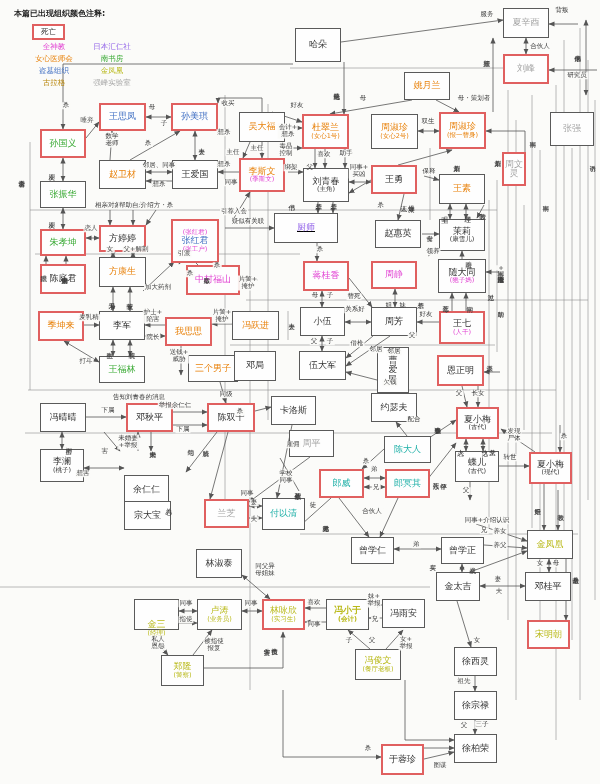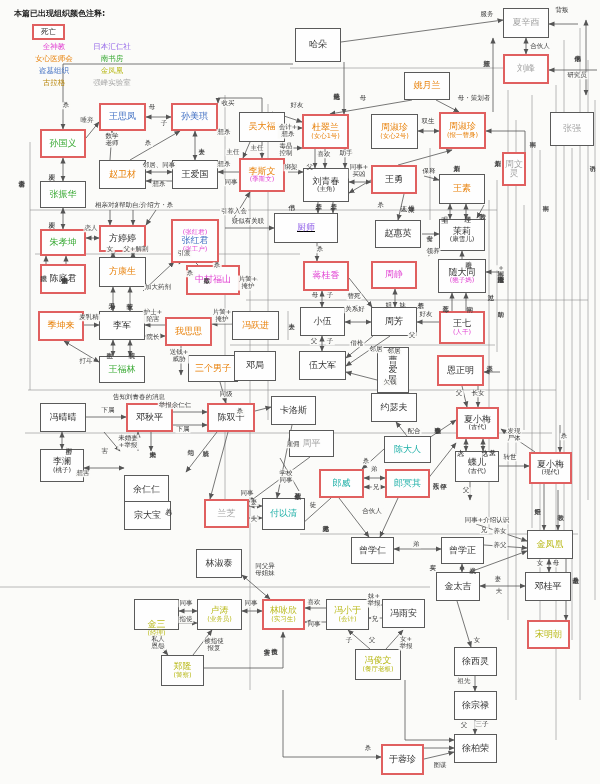--- a/index.html
+++ b/index.html
@@ -449,21 +449,21 @@
       <span class="sb" style="color: rgb(185, 185, 25);">(经理)</span>
     </div>
     <div class="node" style="left: 197px; top: 599px; width: 45px; height: 31px;">
       <span class="nm" style="color: rgb(185, 185, 25);">卢涛</span>
       <span class="sb" style="color: rgb(185, 185, 25);">(业务员)</span>
     </div>
     <div class="node dead" style="left: 262px; top: 599px; width: 43px; height: 31px;">
       <span class="nm" style="color: rgb(185, 185, 25);">林咏欣</span>
       <span class="sb" style="color: rgb(185, 185, 25);">(实习生)</span>
     </div>
-    <div class="node" style="left: 326px; top: 599px; width: 43px; height: 31px;">
+    <div class="node" style="left: 326px; top: 599px; width: 43px; height: 31px; font-weight: bold;">
       <span class="nm" style="color: rgb(185, 185, 25);">冯小于</span>
       <span class="sb" style="color: rgb(185, 185, 25);">(会计)</span>
     </div>
     <div class="node" style="left: 382px; top: 599px; width: 43px; height: 29px;">
       <span class="nm" style="color: rgb(51, 51, 51);">冯雨安</span>
     </div>
     <div class="node" style="left: 161px; top: 655px; width: 43px; height: 31px;">
       <span class="nm" style="color: rgb(185, 185, 25);">郑隆</span>
       <span class="sb" style="color: rgb(185, 185, 25);">(警察)</span>
     </div>
@@ -602,21 +602,21 @@
     <span class="edge-label v" style="left: 460px; top: 444px;">恋人</span>
     <span class="edge-label v" style="left: 488px; top: 444px;">杀父
 之仇</span>
     <span class="edge-label" style="left: 510px; top: 458px;">转世</span>
     <span class="edge-label" style="left: 514px; top: 435px;">发现
 尸体</span>
     <span class="edge-label" style="left: 564px; top: 437px;">杀</span>
     <span class="edge-label v" style="left: 439px; top: 478px;">怀孕
 致死</span>
     <span class="edge-label" style="left: 466px; top: 491px;">父</span>
-    <span class="edge-label" style="left: 414px; top: 432px; text-align: right;">配合</span>
+    <span class="edge-label" style="left: 414px; top: 420px; text-align: right;">配合</span>
     <span class="edge-label" style="left: 366px; top: 462px;">杀</span>
     <span class="edge-label" style="left: 374px; top: 470px;">弟</span>
     <span class="edge-label" style="left: 376px; top: 488px;">兄</span>
     <span class="edge-label" style="left: 372px; top: 512px;">合伙人</span>
     <span class="edge-label v" style="left: 325px; top: 520px;">称兄道弟</span>
     <span class="edge-label" style="left: 313px; top: 506px;">徒</span>
     <span class="edge-label" style="left: 254px; top: 503px;">妻</span>
     <span class="edge-label" style="left: 254px; top: 520px;">夫</span>
     <span class="edge-label" style="left: 247px; top: 494px;">同事</span>
     <span class="edge-label" style="left: 286px; top: 477px;">学校

